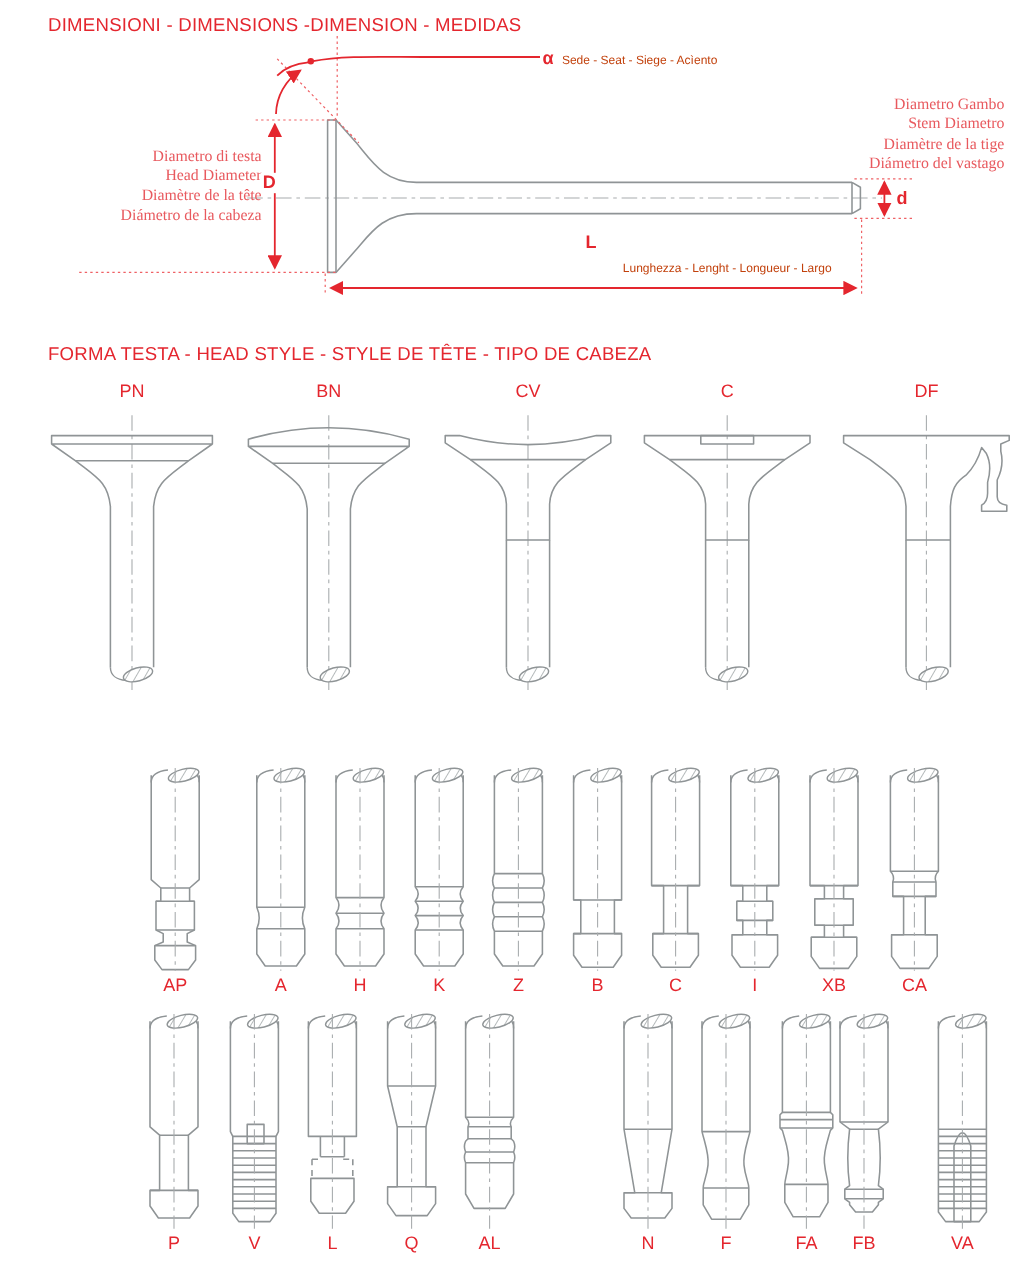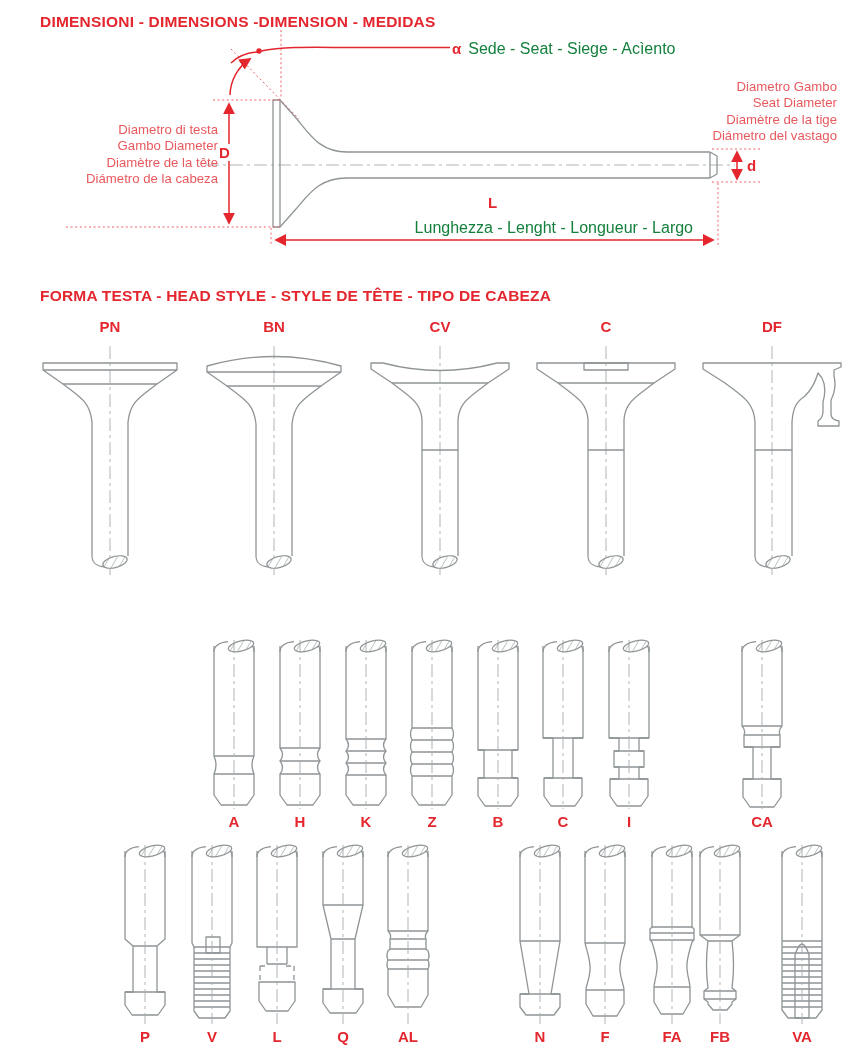--- a/index.html
+++ b/index.html
@@ -1,27 +1,27 @@
 <!DOCTYPE html>
 <html><head>
 <meta charset="utf-8">
 <style>
   html,body{margin:0;padding:0;background:#fff;}
   .page{position:relative;width:860px;height:1051px;background:#fff;overflow:hidden;
         font-family:"Liberation Sans",sans-serif;}
-  .sec-title{position:absolute;font-size:15.5px;font-weight:bold;color:#e4262e;letter-spacing:.2px;white-space:nowrap;}
-  .lbl{color:#e8595e;font-size:13.2px;line-height:16.3px;}
-  .lbl-lg{color:#15803d;font-size:16px;}
+  .sec-title{position:absolute;font-size:15.5px;font-weight:normal;color:#e4262e;letter-spacing:.2px;white-space:nowrap;}
+  .lbl{color:#e8595e;font-size:13.2px;line-height:16.3px;font-family:Liberation Serif, serif;}
+  .lbl-lg{color:#c2410c;font-size:10px;}
   .sym{color:#e4262e;font-weight:bold;font-size:15px;}
   .alpha-row{position:absolute;left:452px;top:40px;display:flex;align-items:baseline;gap:7px;}
   .blk{position:absolute;}
   .blk span{display:block;}
   .right{text-align:right;}
   .center{text-align:right;}
-  .code{font-weight:bold;color:#e4262e;font-size:15px;text-align:center;}
+  .code{font-weight:normal;color:#e4262e;font-size:15px;text-align:center;}
   .headfig{position:absolute;width:150px;}
   .headfig .code{height:20px;}
   .stemfig{position:absolute;width:64px;}
   .stemfig .code{margin-top:3px;}
   svg{display:block;}
   .defs-holder{position:absolute;width:0;height:0;overflow:hidden;}
   .gline{stroke:#8f9496;stroke-width:1.3;fill:none;stroke-linejoin:round;}
   .cline{stroke:#a7abad;stroke-width:0.9;fill:none;stroke-dasharray:13 4 3 4;}
   .rdot{stroke:#ef6165;stroke-width:1;fill:none;stroke-dasharray:2 2.6;}
   .rline{stroke:#e4262e;stroke-width:1.5;fill:none;}
@@ -86,29 +86,29 @@
     </g>
   </svg>
 
   <div class="alpha-row">
     <span class="sym">α</span>
     <span class="lbl-lg">Sede - Seat - Siege - Acìento</span>
   </div>
 
   <div class="blk lbl right" style="left:50px;top:122px;width:168px;">
     <span>Diametro di testa</span>
-    <span>Gambo Diameter</span>
+    <span>Head Diameter</span>
     <span>Diamètre de la tête</span>
     <span>Diámetro de la cabeza</span>
   </div>
   <div class="blk sym whitebg" style="left:217px;top:144px;">D</div>
 
   <div class="blk lbl right" style="left:660px;top:79px;width:177px;">
     <span>Diametro Gambo</span>
-    <span>Seat Diameter</span>
+    <span>Stem Diametro</span>
     <span>Diamètre de la tige</span>
     <span>Diámetro del vastago</span>
   </div>
   <div class="blk sym" style="left:747px;top:157px;">d</div>
 
   <div class="blk sym" style="left:488px;top:194px;">L</div>
   <div class="blk lbl-lg center" style="left:293px;top:219px;width:400px;">Lunghezza - Lenght - Longueur - Largo</div>
 
   <div class="sec-title" style="left:40px;top:287px;">FORMA TESTA - HEAD STYLE - STYLE DE TÊTE - TIPO DE CABEZA</div>
 
@@ -159,20 +159,29 @@
     <div class="code">DF</div>
     <svg width="150" height="245">
       <line class="cline" x1="75" y1="8" x2="75" y2="240"></line>
       <path class="gline" d="M6,25 L144,25 L144,29 L137,32 L137,38 Q140,50 134,62 L134,76 Q134,82 142,83 L142,88 L121,88 L121,83 Q126,80 126,73 L126,64 Q130,50 125,40 L121,35 Q117,49 108,58 C99,64 96,70 95,84 L95,112 L58,112 L58,84 C57,64 45,58 28,45 L6,31 Z" fill="url(#hatch)"></path>
       <path class="gline" d="M58,112 L58,218 M95,112 L95,218"></path>
       <use href="#stemtip" x="58" y="218"></use>
     </svg>
   </div>
 
 
+  <div class="stemfig" style="left:114px;top:638px;">
+    <svg width="64" height="172">
+      <path class="gline" d="M12,8 L12,95 L20,102 L20,113 L16,113 L16,137 L22,140 L22,147 L15,150 L15,162 L21,170 L43,170 L49,162 L49,150 L42,147 L42,140 L48,137 L48,113 L44,113 L44,102 L52,95 L52,8"></path>
+      <path class="gline" d="M20,102 L44,102 M16,113 L48,113 M16,137 L48,137 M15,150 L49,150"></path>
+      <use href="#stemcap"></use>
+        <line class="cline" x1="32" y1="2" x2="32" y2="171"></line>
+    </svg>
+    <div class="code">AP</div>
+  </div>
   <div class="stemfig" style="left:202px;top:638px;">
     <svg width="64" height="172">
       <path class="gline" d="M12,8 L12,118 Q16,127 12,136 L12,157 L19,167 L45,167 L52,157 L52,136 Q48,127 52,118 L52,8"></path>
       <path class="gline" d="M12,118 L52,118 M12,136 L52,136"></path>
       <use href="#stemcap"></use>
         <line class="cline" x1="32" y1="2" x2="32" y2="171"></line>
     </svg>
     <div class="code">A</div>
   </div>
   <div class="stemfig" style="left:268px;top:638px;">
@@ -221,20 +230,29 @@
     <div class="code">C</div>
   </div>
   <div class="stemfig" style="left:597px;top:638px;">
     <svg width="64" height="172">
       <path class="gline" d="M12,8 L12,100 L22,100 L22,113 L17,113 L17,129 L22,129 L22,141 L13,141 L13,158 L20,168 L44,168 L51,158 L51,141 L42,141 L42,129 L47,129 L47,113 L42,113 L42,100 L52,100 L52,8"></path>
       <path class="gline" d="M12,100 L52,100 M17,113 L47,113 M17,129 L47,129 M13,141 L51,141"></path>
       <use href="#stemcap"></use>
         <line class="cline" x1="32" y1="2" x2="32" y2="171"></line>
     </svg>
     <div class="code">I</div>
+  </div>
+  <div class="stemfig" style="left:663px;top:638px;">
+    <svg width="64" height="172">
+      <path class="gline" d="M12,8 L12,100 L24,100 L24,111 L16,111 L16,133 L24,133 L24,143 L13,143 L13,159 L20,169 L44,169 L51,159 L51,143 L40,143 L40,133 L48,133 L48,111 L40,111 L40,100 L52,100 L52,8"></path>
+      <path class="gline" d="M12,100 L52,100 M16,111 L48,111 M16,133 L48,133 M13,143 L51,143"></path>
+      <use href="#stemcap"></use>
+        <line class="cline" x1="32" y1="2" x2="32" y2="171"></line>
+    </svg>
+    <div class="code">XB</div>
   </div>
   <div class="stemfig" style="left:730px;top:638px;">
     <svg width="64" height="172">
       <path class="gline" d="M12,8 L12,88 Q16,92 14,97 L14,109 L23,109 L23,141 L13,141 L13,159 L20,169 L44,169 L51,159 L51,141 L41,141 L41,109 L50,109 L50,97 Q48,92 52,88 L52,8"></path>
       <path class="gline" d="M12,88 L52,88 M14,97 L50,97 M14,109 L50,109 M13,141 L51,141"></path>
       <use href="#stemcap"></use>
         <line class="cline" x1="32" y1="2" x2="32" y2="171"></line>
     </svg>
     <div class="code">CA</div>
   </div>

